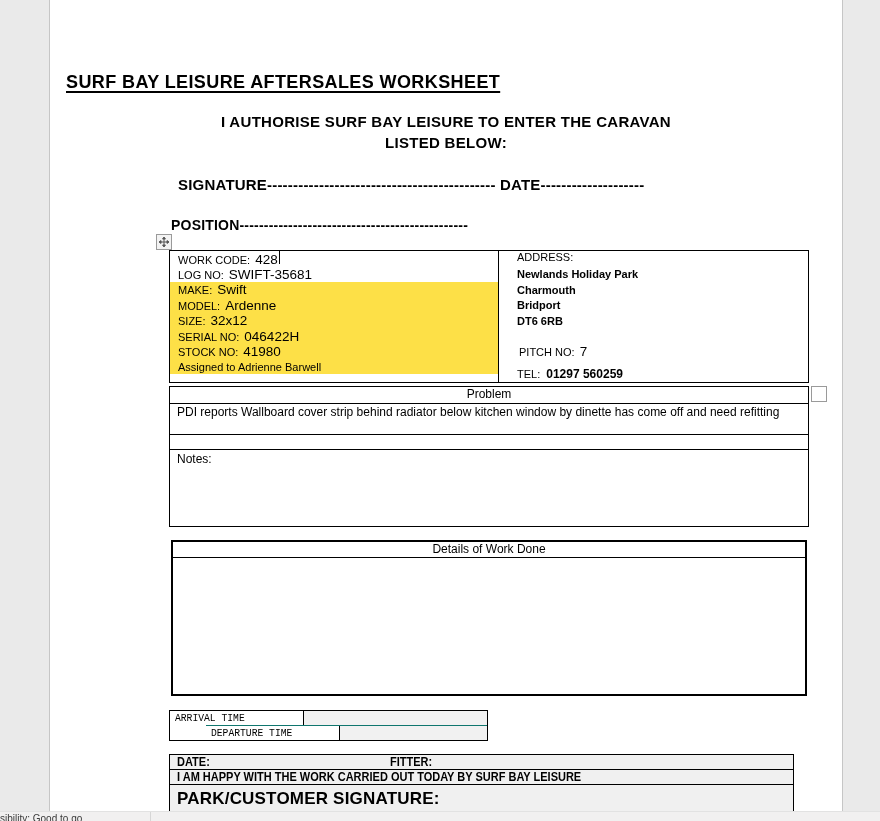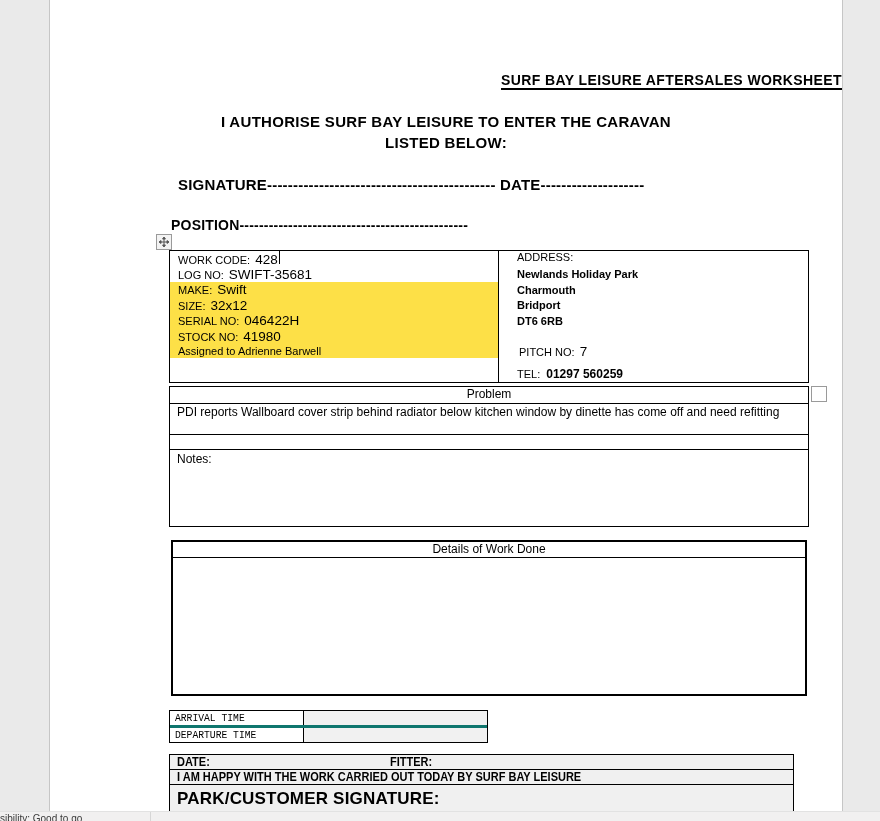--- a/index.html
+++ b/index.html
@@ -9,22 +9,22 @@
     font-family:"Liberation Sans","DejaVu Sans",sans-serif;
     color:#000;
   }
   
   .page{
     position:absolute;left:49px;top:0;width:794px;height:812px;
     background:#fff;border-left:1px solid #c6c6c6;border-right:1px solid #c6c6c6;
     box-sizing:border-box;
   }
   .doc-title{
-    position:absolute;top:72px;left:0;width:100%;text-align:right;
-    font-size:14px;font-weight:bold;letter-spacing:.4px;
+    position:absolute;top:72px;left:16px;width:100%;text-align:left;
+    font-size:18px;font-weight:bold;letter-spacing:.4px;
     text-decoration:underline;text-decoration-thickness:2px;text-underline-offset:3px;
   }
   .auth-line1{position:absolute;top:113px;left:0;width:100%;text-align:center;font-size:15px;font-weight:bold;letter-spacing:.3px;}
   .auth-line2{position:absolute;top:134px;left:0;width:100%;text-align:center;font-size:15px;font-weight:bold;letter-spacing:.3px;}
   .sig-line{position:absolute;top:176px;left:128px;font-size:15px;font-weight:bold;letter-spacing:.2px;}
   .pos-line{position:absolute;top:217px;left:121px;font-size:14px;font-weight:bold;letter-spacing:.2px;}
 
   
   .move-handle{
     position:absolute;left:106px;top:234px;width:14px;height:14px;
@@ -73,21 +73,21 @@
   }
   .d-head{height:15px;border-bottom:1px solid #000;text-align:center;font-size:12px;line-height:14px;}
   .d-body{height:136px;}
 
   
   .times-table{
     position:absolute;left:119px;top:710px;width:319px;
     border:1px solid #000;box-sizing:border-box;
   }
   .t-row{display:flex;height:14px;}
-  .t-row + .t-row{border-top:3px solid #0f766e;}
+  .t-row + .t-row{border-top:1px solid #0f766e;margin-left:36px;}
   .t-label{width:134px;border-right:1px solid #000;box-sizing:border-box;padding-left:5px;display:flex;align-items:center;font-family:Liberation Mono, monospace;}
   .t-value{flex:1;background:#f1f1f1;}
   .cond{display:inline-block;transform:scaleX(.88);transform-origin:0 50%;white-space:nowrap;font-size:11px;}
 
   
   .signoff-table{
     position:absolute;left:119px;top:754px;width:625px;
     border:1px solid #000;box-sizing:border-box;background:#f0f0f0;
   }
   .s-row1{height:14px;border-bottom:1px solid #000;display:flex;align-items:center;padding-left:7px;}
@@ -142,20 +142,24 @@
         <div class="irow">
           <span class="lbl">LOG NO:</span>
           <span class="val">SWIFT-35681</span>
         </div>
         <div class="shaded">
           <div class="irow">
             <span class="lbl">MAKE:</span>
             <span class="val">Swift</span>
           </div>
           <div class="irow">
+            <span class="lbl">MODEL:</span>
+            <span class="val">Ardenne</span>
+          </div>
+          <div class="irow">
             <span class="lbl">SIZE:</span>
             <span class="val">32x12</span>
           </div>
           <div class="irow">
             <span class="lbl">SERIAL NO:</span>
             <span class="val">046422H</span>
           </div>
           <div class="irow">
             <span class="lbl">STOCK NO:</span>
             <span class="val">41980</span>

